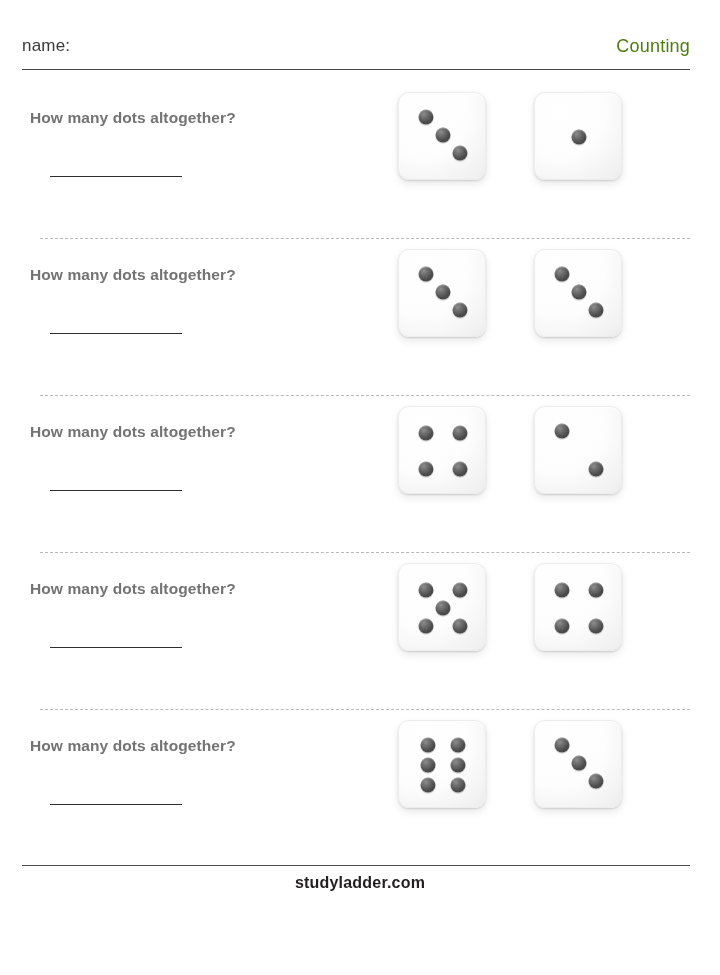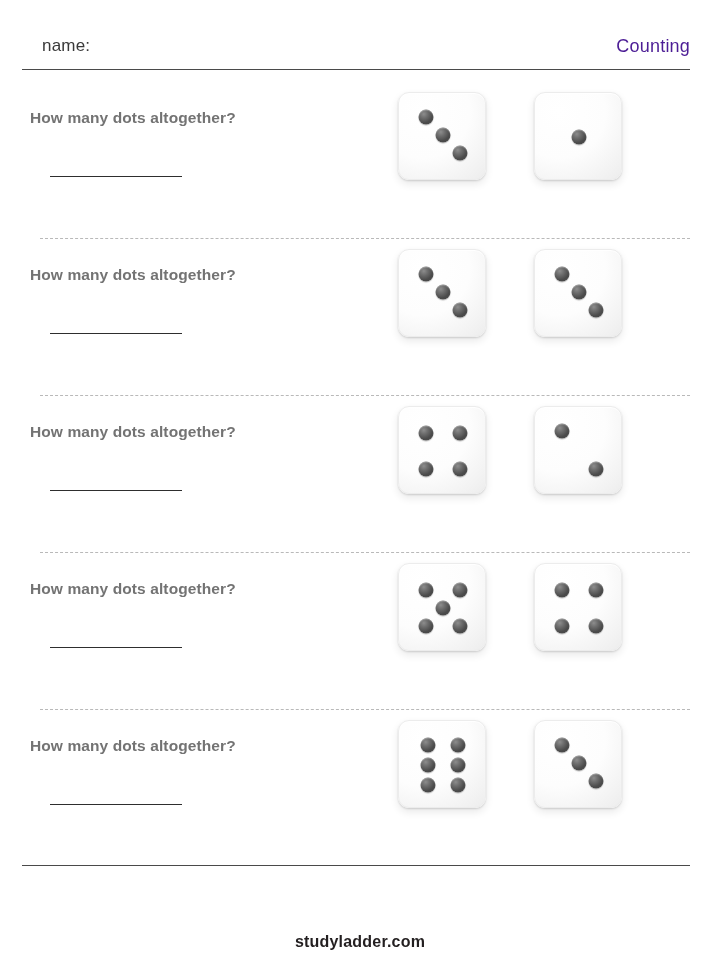--- a/index.html
+++ b/index.html
@@ -29,28 +29,27 @@
     width: 668px;
     height: 36px;
   }
   .header-name {
     position: absolute;
     left: 0;
     top: 0;
     font-size: 17px;
     color: #3a3a3a;
     letter-spacing: 0.2px;
-    margin-left: 20px;
   }
   .header-title {
     position: absolute;
     right: 0;
     top: 0;
     font-size: 18px;
-    color: #4c1d95;
+    color: #4d7c0f;
     letter-spacing: 0.2px;
   }
   .header-rule {
     position: absolute;
     left: 0;
     top: 33px;
     width: 668px;
     height: 0;
     border-top: 1.6px solid #4a4a4a;
   }
@@ -133,21 +132,21 @@
   .footer-rule {
     position: absolute;
     left: 22px;
     top: 865px;
     width: 668px;
     border-top: 1.6px solid #4a4a4a;
   }
   .footer-text {
     position: absolute;
     left: 0;
-    top: 933px;
+    top: 874px;
     width: 720px;
     text-align: center;
     font-size: 16px;
     font-weight: bold;
     color: #231f20;
     letter-spacing: 0.2px;
   }
 </style>
 </head>
 <body>

